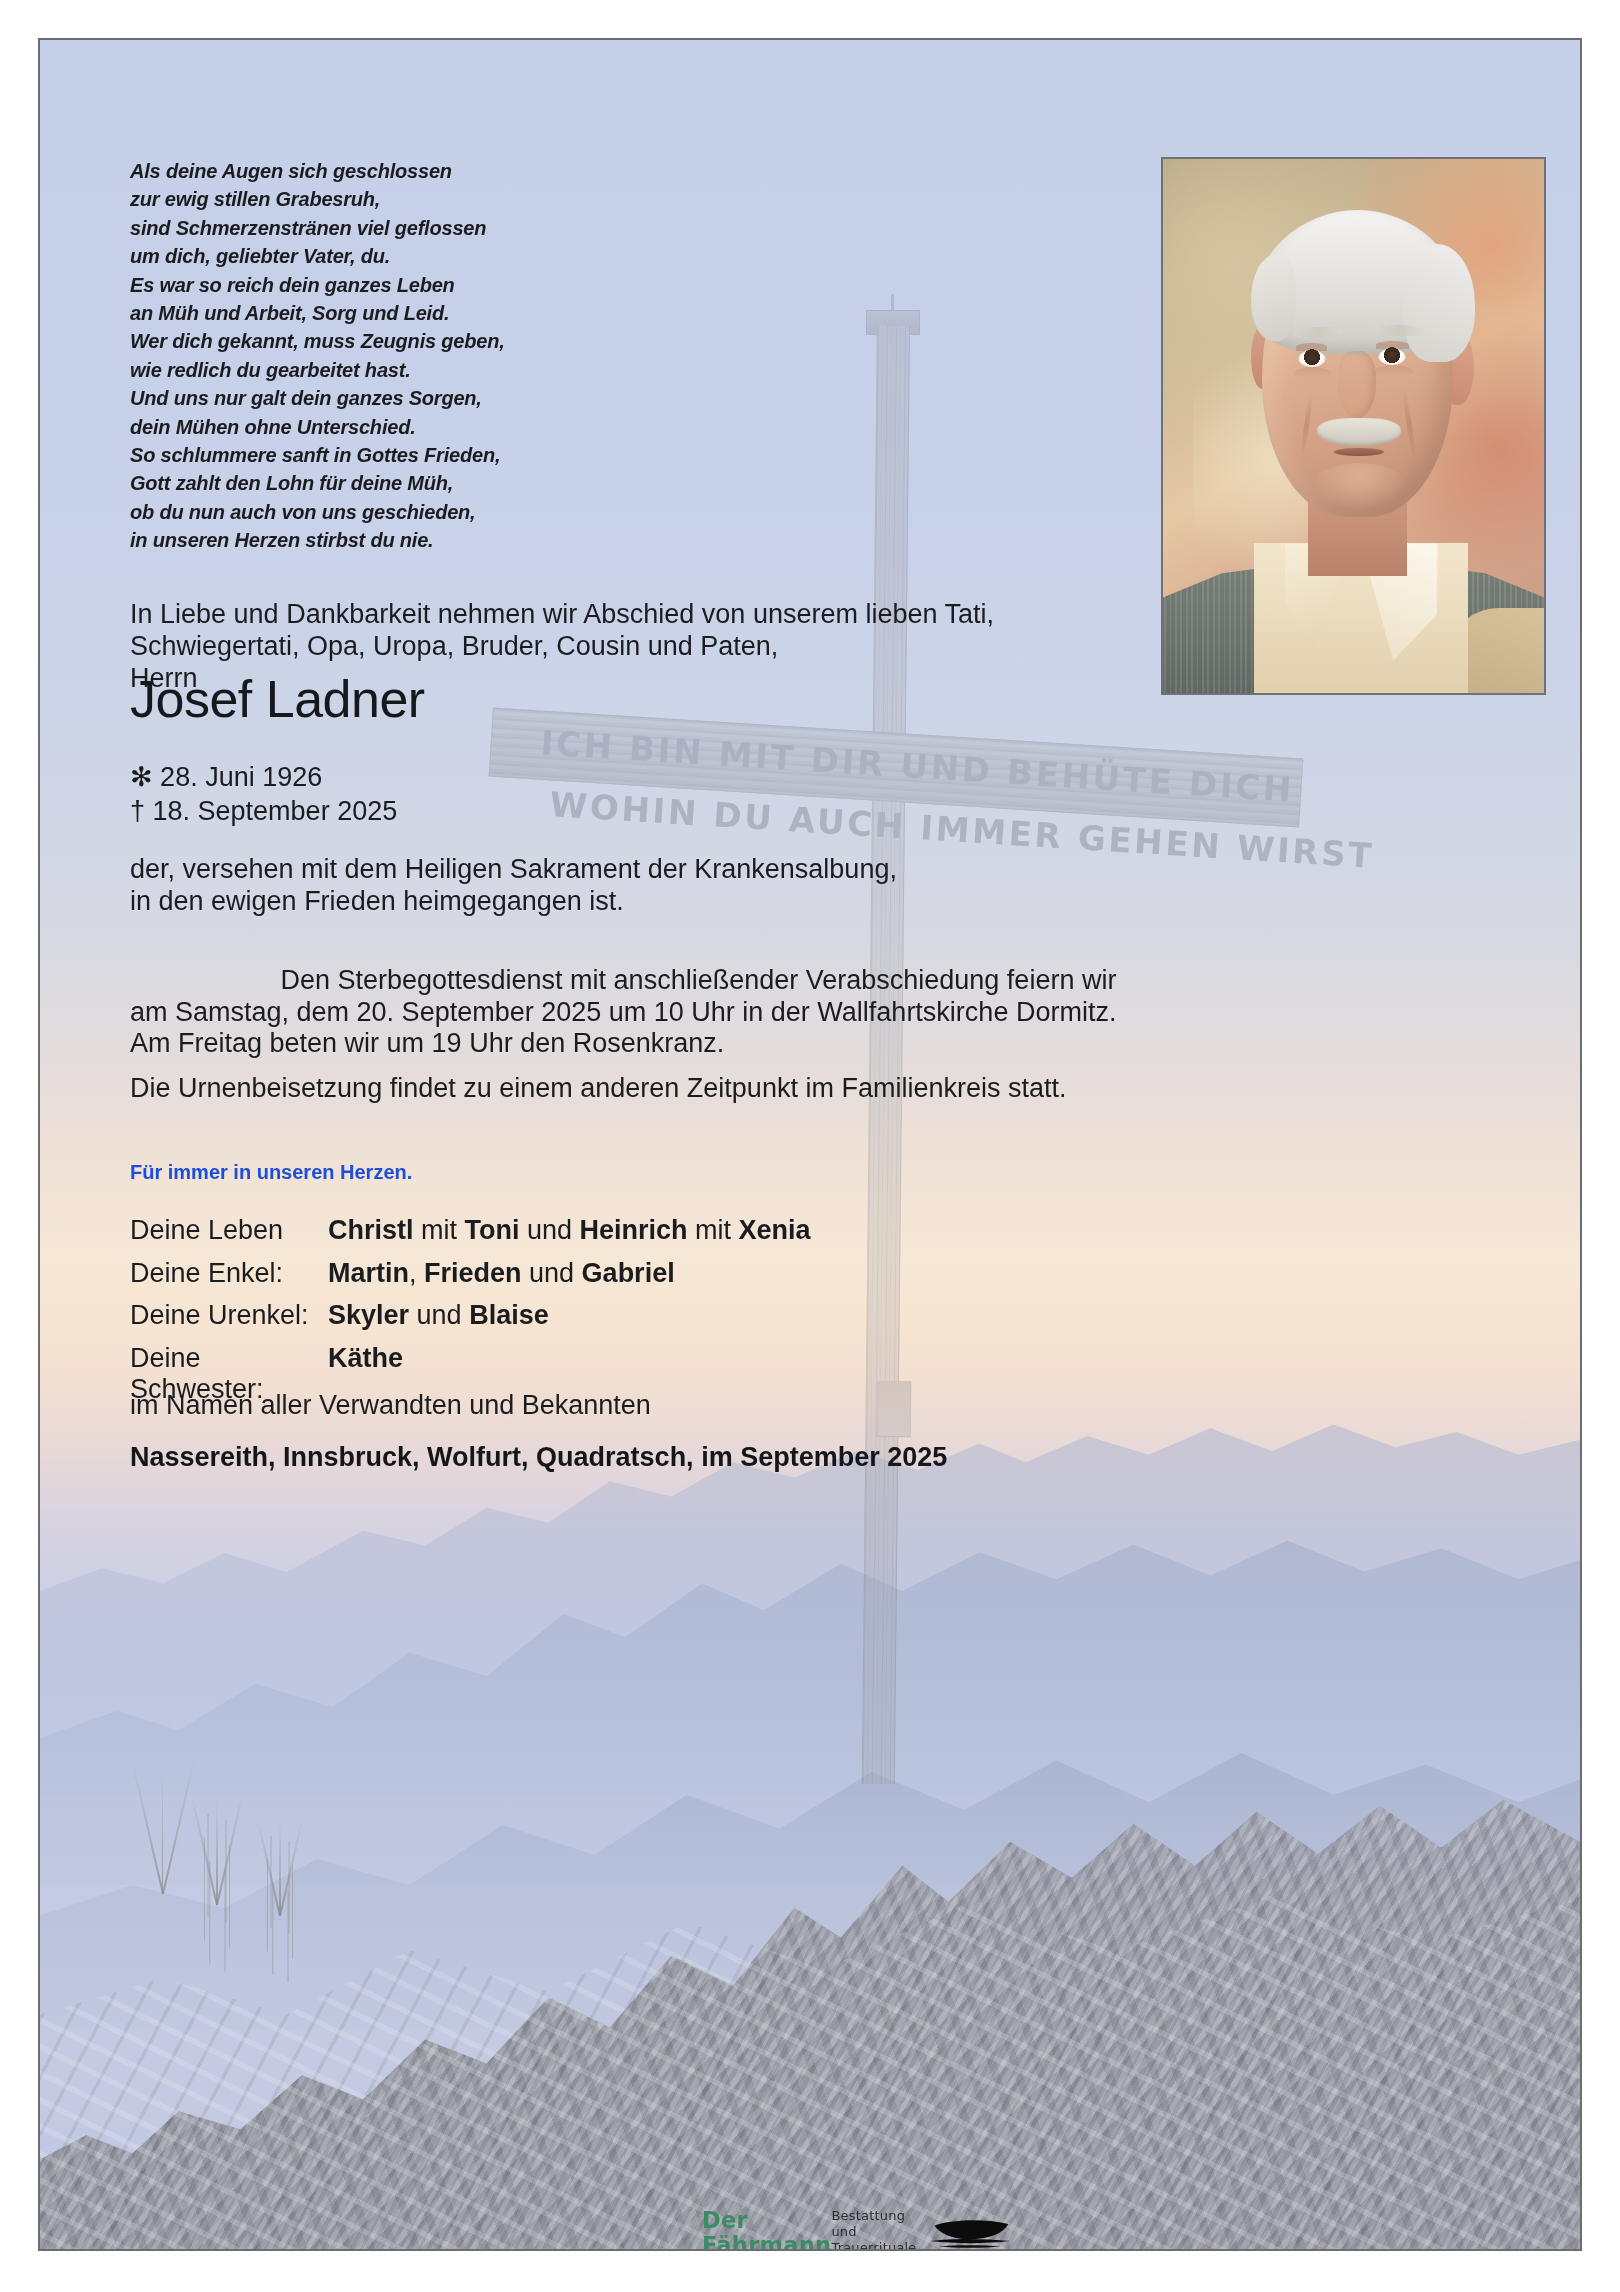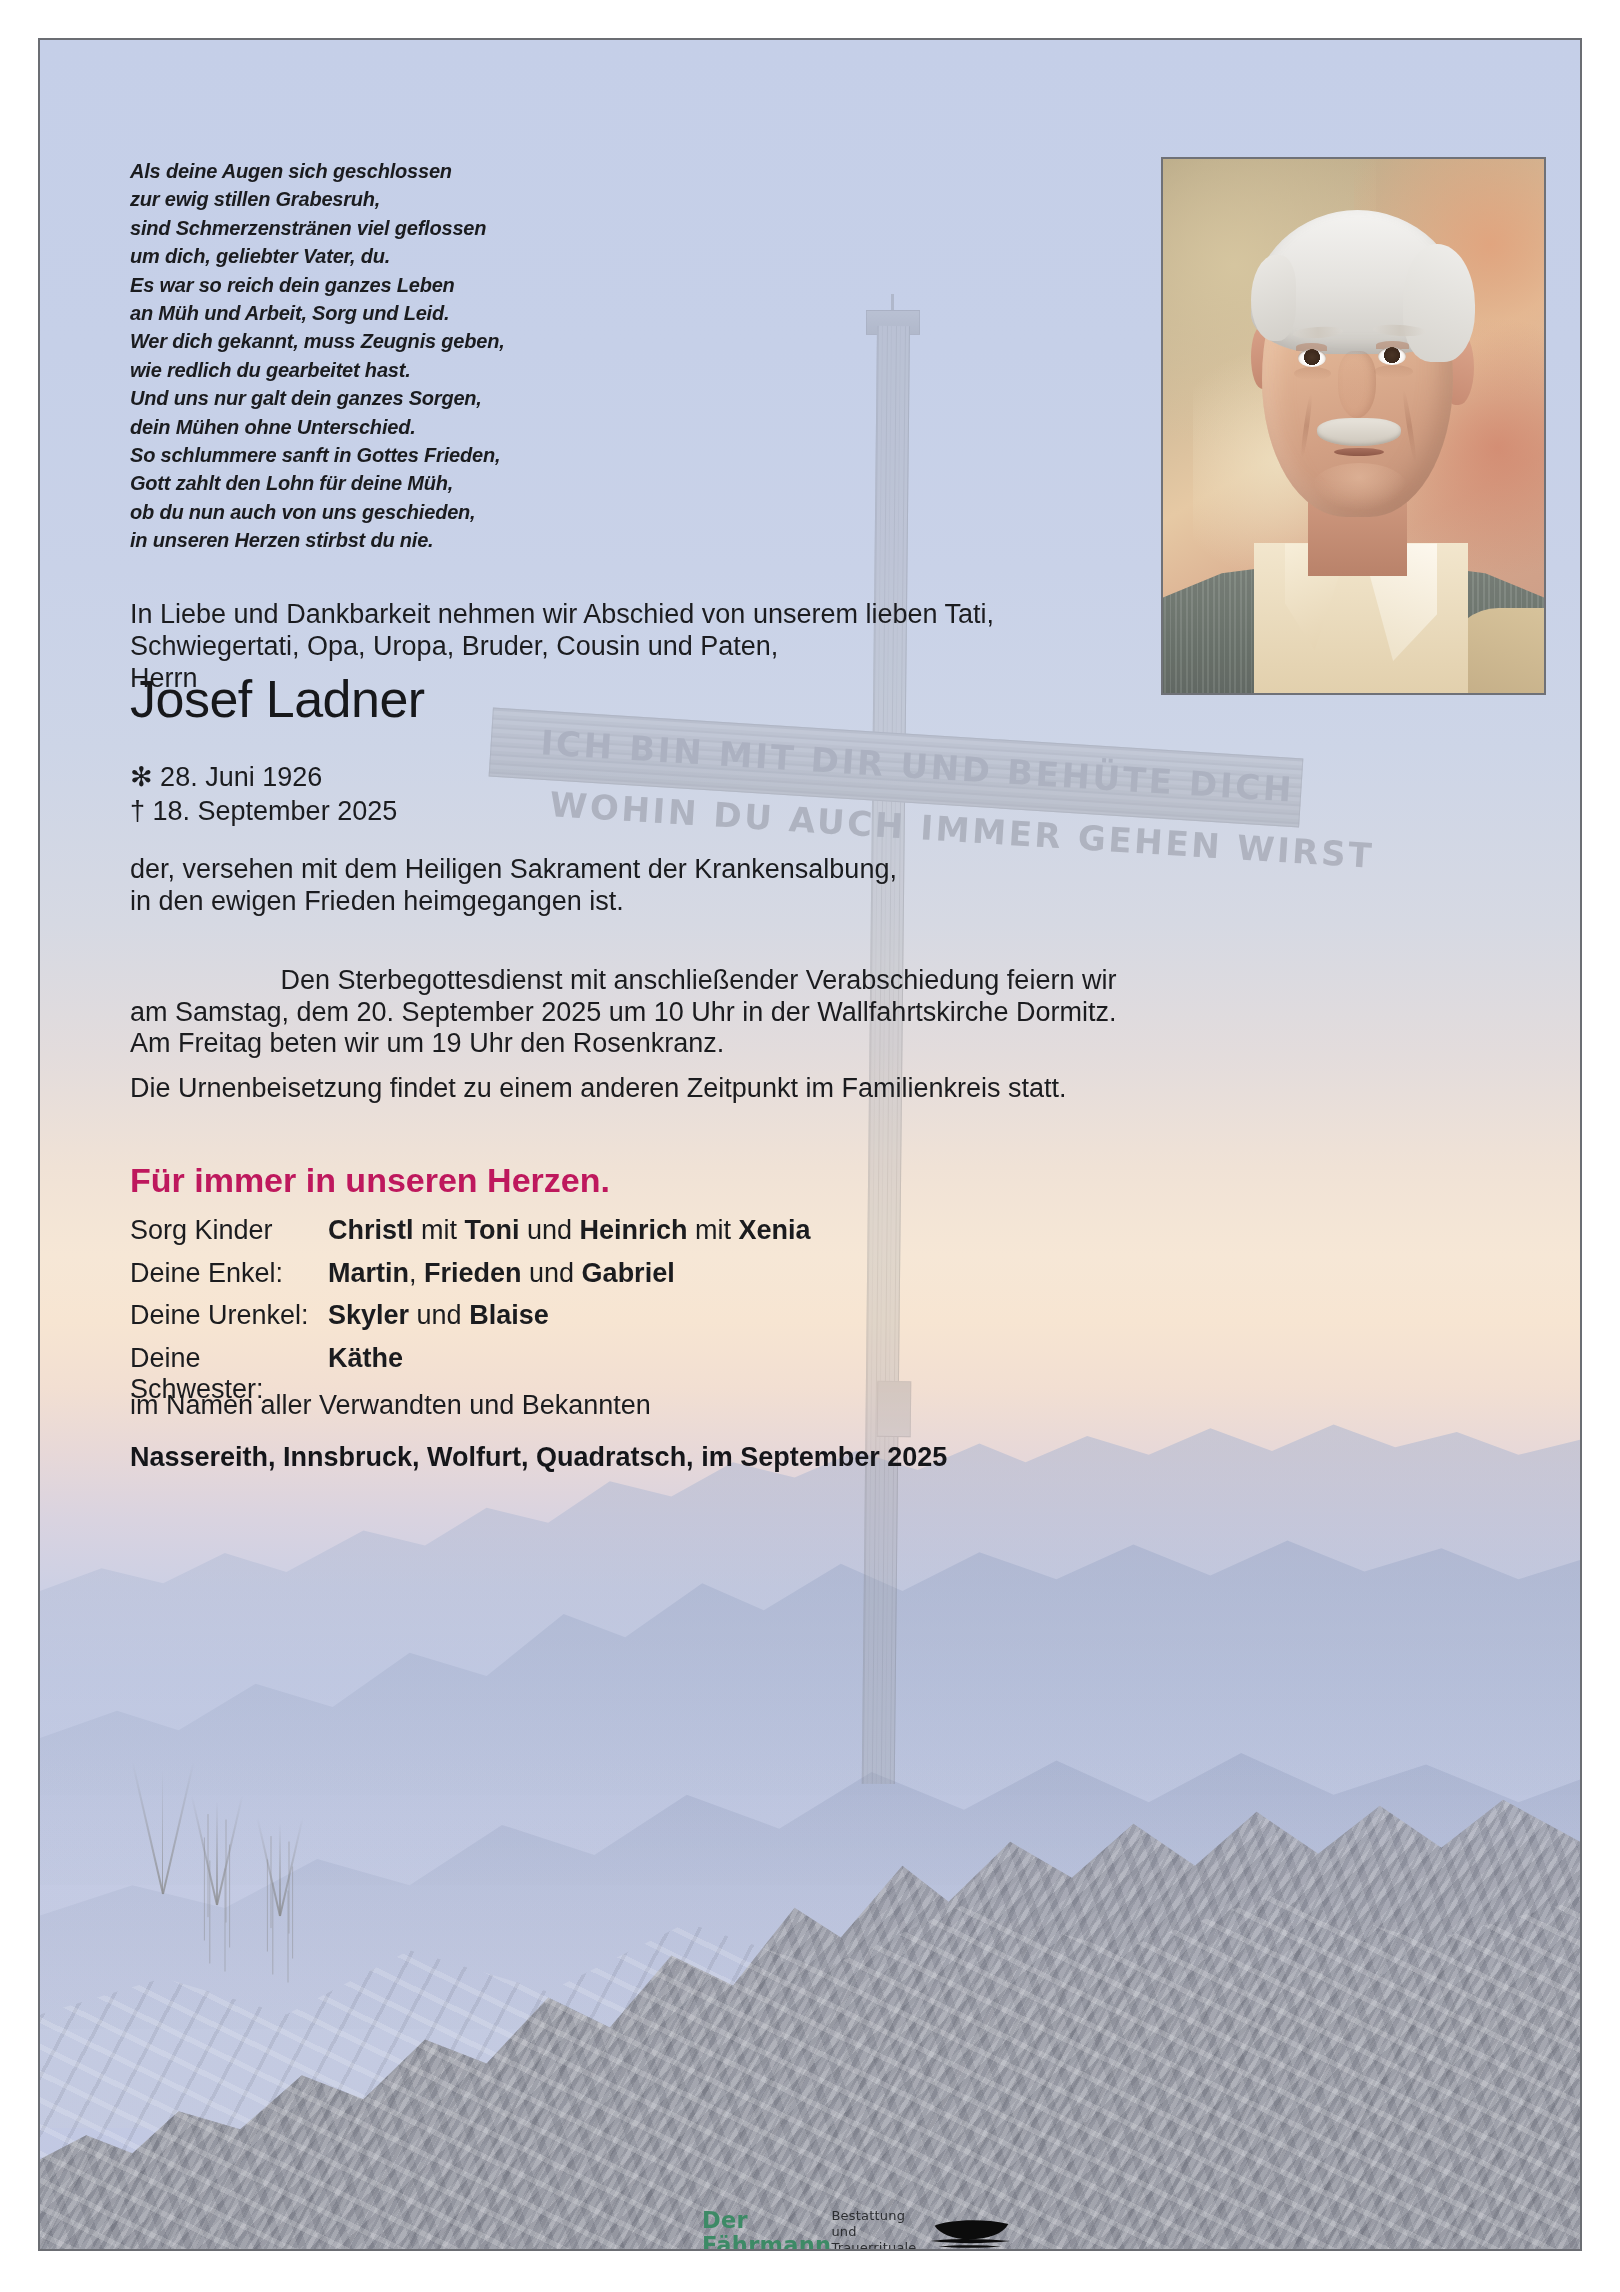--- a/index.html
+++ b/index.html
@@ -417,23 +417,23 @@
   }
 
   #sacrament { left: 90px; top: 813px; }
   #service   { left: 90px; top: 924px; text-align: right; }
   #rosary    { left: 90px; top: 987px; }
   #urn       { left: 90px; top: 1032px; }
 
   #forever {
     position: absolute;
     left: 90px; top: 1121px;
-    font-size: 34px;
+    font-size: 20px;
     font-weight: bold;
-    color: #be185d;
+    color: #1d4ed8;
   }
 
   
   #family {
     position: absolute;
     left: 90px; top: 1175px;
     width: 810px;
   }
   .fam-row { display: flex; align-items: baseline; margin-bottom: 11.7px; }
   .fam-label {
@@ -591,21 +591,21 @@
 am Samstag, dem 20. September 2025 um 10 Uhr in der Wallfahrtskirche Dormitz.</div>
 
     <div class="body-text" id="rosary">Am Freitag beten wir um 19 Uhr den Rosenkranz.</div>
 
     <div class="body-text" id="urn">Die Urnenbeisetzung findet zu einem anderen Zeitpunkt im Familienkreis statt.</div>
 
     <div id="forever">Für immer in unseren Herzen.</div>
 
     <div id="family">
       <div class="fam-row">
-        <div class="fam-label">Sorg Kinder</div>
+        <div class="fam-label">Deine Leben</div>
         <div class="fam-names"><b>Christl</b> mit <b>Toni</b> und <b>Heinrich</b> mit <b>Xenia</b></div>
       </div>
       <div class="fam-row">
         <div class="fam-label">Deine Enkel:</div>
         <div class="fam-names"><b>Martin</b>, <b>Frieden</b> und <b>Gabriel</b></div>
       </div>
       <div class="fam-row">
         <div class="fam-label">Deine Urenkel:</div>
         <div class="fam-names"><b>Skyler</b> und <b>Blaise</b></div>
       </div>

